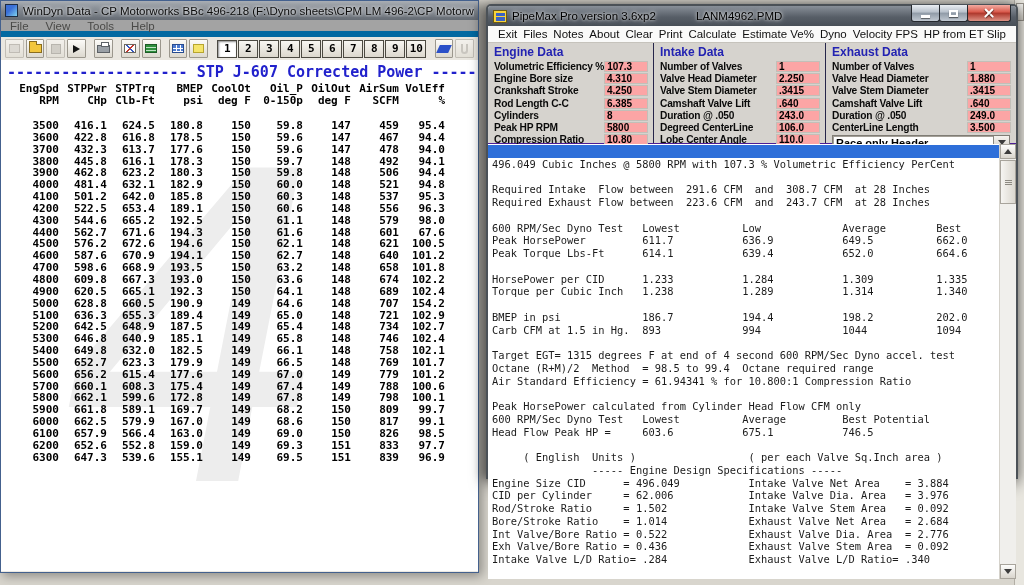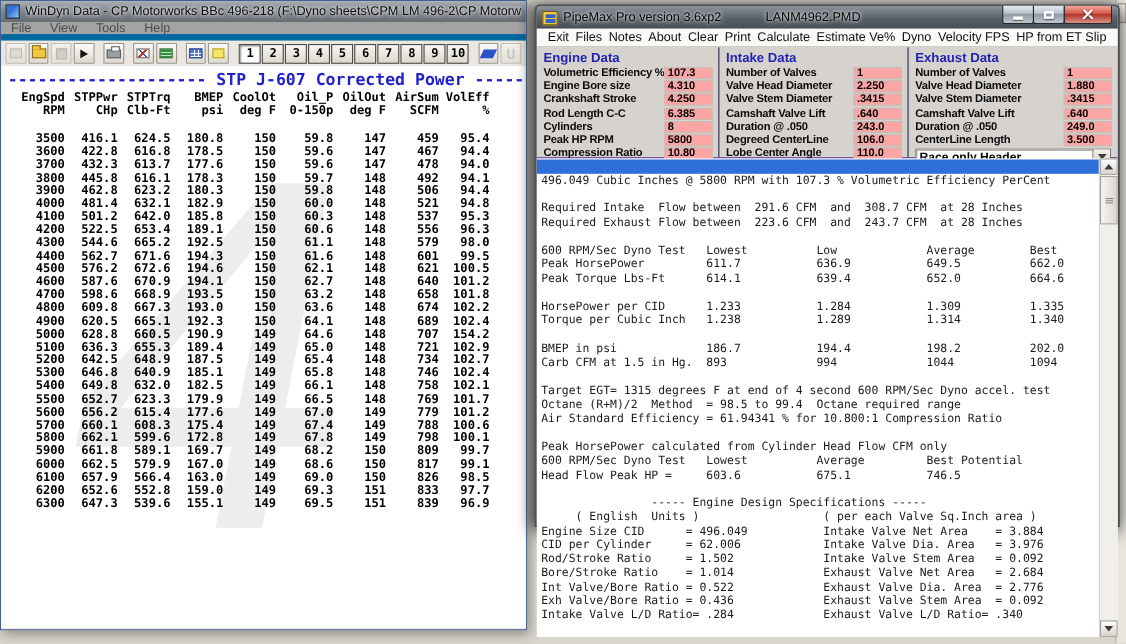--- a/index.html
+++ b/index.html
@@ -339,21 +339,21 @@
         </div>
         <div class="trow">
           <span class="tcell">4400</span>
           <span class="tcell">562.7</span>
           <span class="tcell">671.6</span>
           <span class="tcell">194.3</span>
           <span class="tcell">150</span>
           <span class="tcell">61.6</span>
           <span class="tcell">148</span>
           <span class="tcell">601</span>
-          <span class="tcell">99.5</span>
+          <span class="tcell">67.6</span>
         </div>
         <div class="trow">
           <span class="tcell">4500</span>
           <span class="tcell">576.2</span>
           <span class="tcell">672.6</span>
           <span class="tcell">194.6</span>
           <span class="tcell">150</span>
           <span class="tcell">62.1</span>
           <span class="tcell">148</span>
           <span class="tcell">621</span>
@@ -707,22 +707,22 @@
         <div class="oline">Carb CFM at 1.5 in Hg.  893             994             1044           1094</div>
         <div class="oline"> </div>
         <div class="oline">Target EGT= 1315 degrees F at end of 4 second 600 RPM/Sec Dyno accel. test</div>
         <div class="oline">Octane (R+M)/2  Method  = 98.5 to 99.4  Octane required range</div>
         <div class="oline">Air Standard Efficiency = 61.94341 % for 10.800:1 Compression Ratio</div>
         <div class="oline"> </div>
         <div class="oline">Peak HorsePower calculated from Cylinder Head Flow CFM only</div>
         <div class="oline">600 RPM/Sec Dyno Test   Lowest          Average         Best Potential</div>
         <div class="oline">Head Flow Peak HP =     603.6           675.1           746.5</div>
         <div class="oline"> </div>
+        <div class="oline">     ( English  Units )                  ( per each Valve Sq.Inch area )</div>
         <div class="oline">                ----- Engine Design Specifications -----</div>
-        <div class="oline">     ( English  Units )                  ( per each Valve Sq.Inch area )</div>
         <div class="oline">Engine Size CID      = 496.049           Intake Valve Net Area    = 3.884</div>
         <div class="oline">CID per Cylinder     = 62.006            Intake Valve Dia. Area   = 3.976</div>
         <div class="oline">Rod/Stroke Ratio     = 1.502             Intake Valve Stem Area   = 0.092</div>
         <div class="oline">Bore/Stroke Ratio    = 1.014             Exhaust Valve Net Area   = 2.684</div>
         <div class="oline">Int Valve/Bore Ratio = 0.522             Exhaust Valve Dia. Area  = 2.776</div>
         <div class="oline">Exh Valve/Bore Ratio = 0.436             Exhaust Valve Stem Area  = 0.092</div>
         <div class="oline">Intake Valve L/D Ratio= .284             Exhaust Valve L/D Ratio= .340</div>
       </div>
     <div class="pm-scroll">
       <span class="sbtn">

